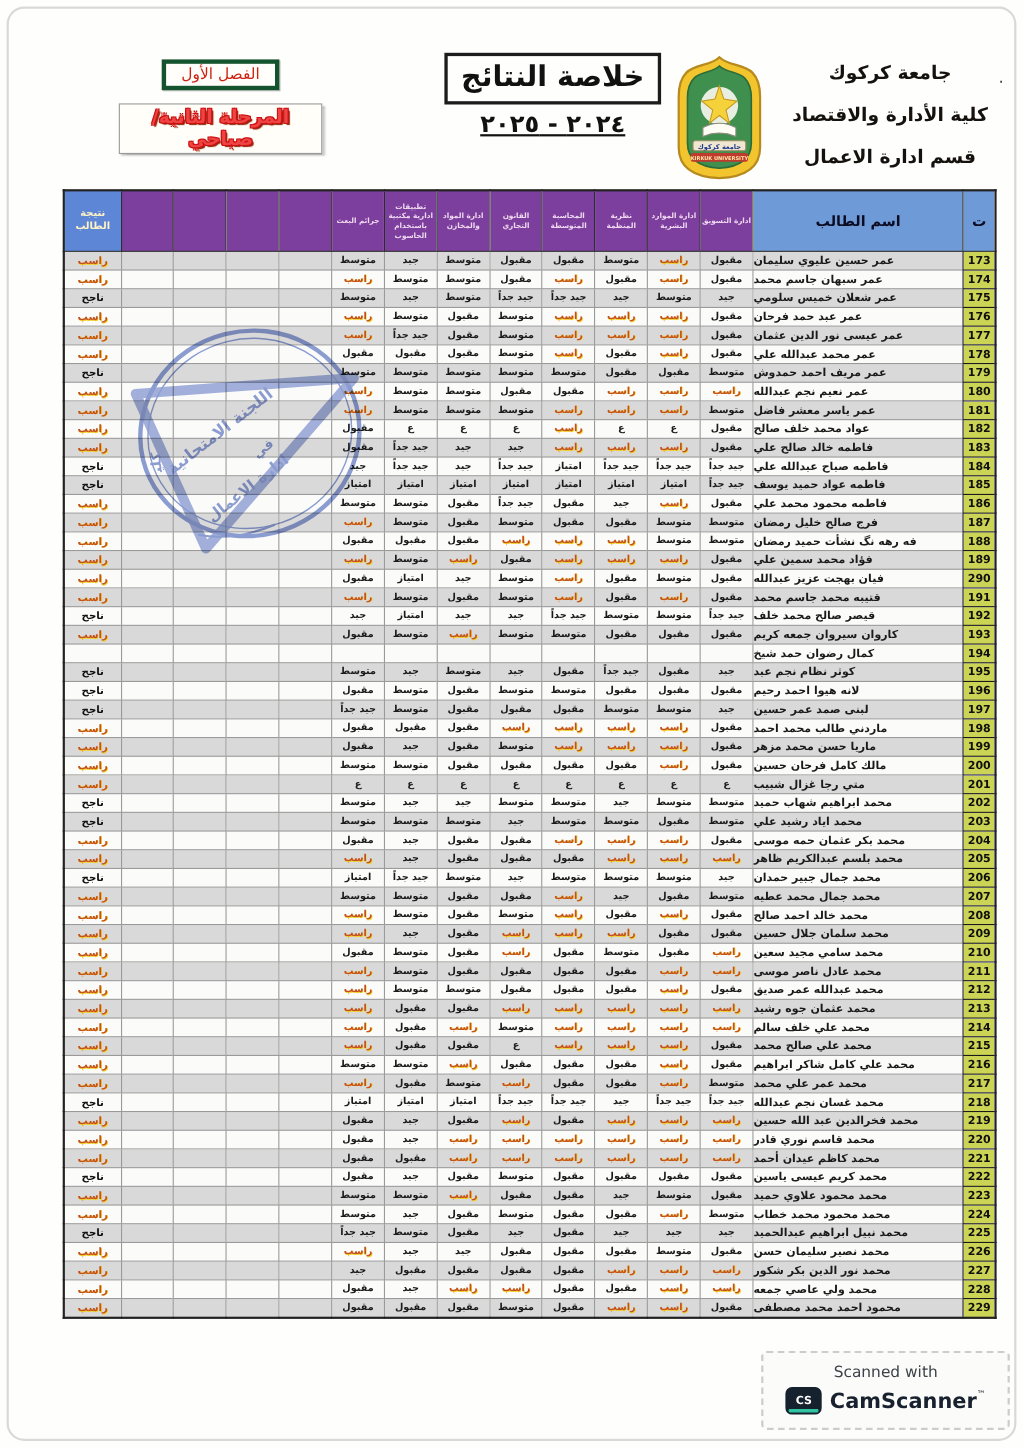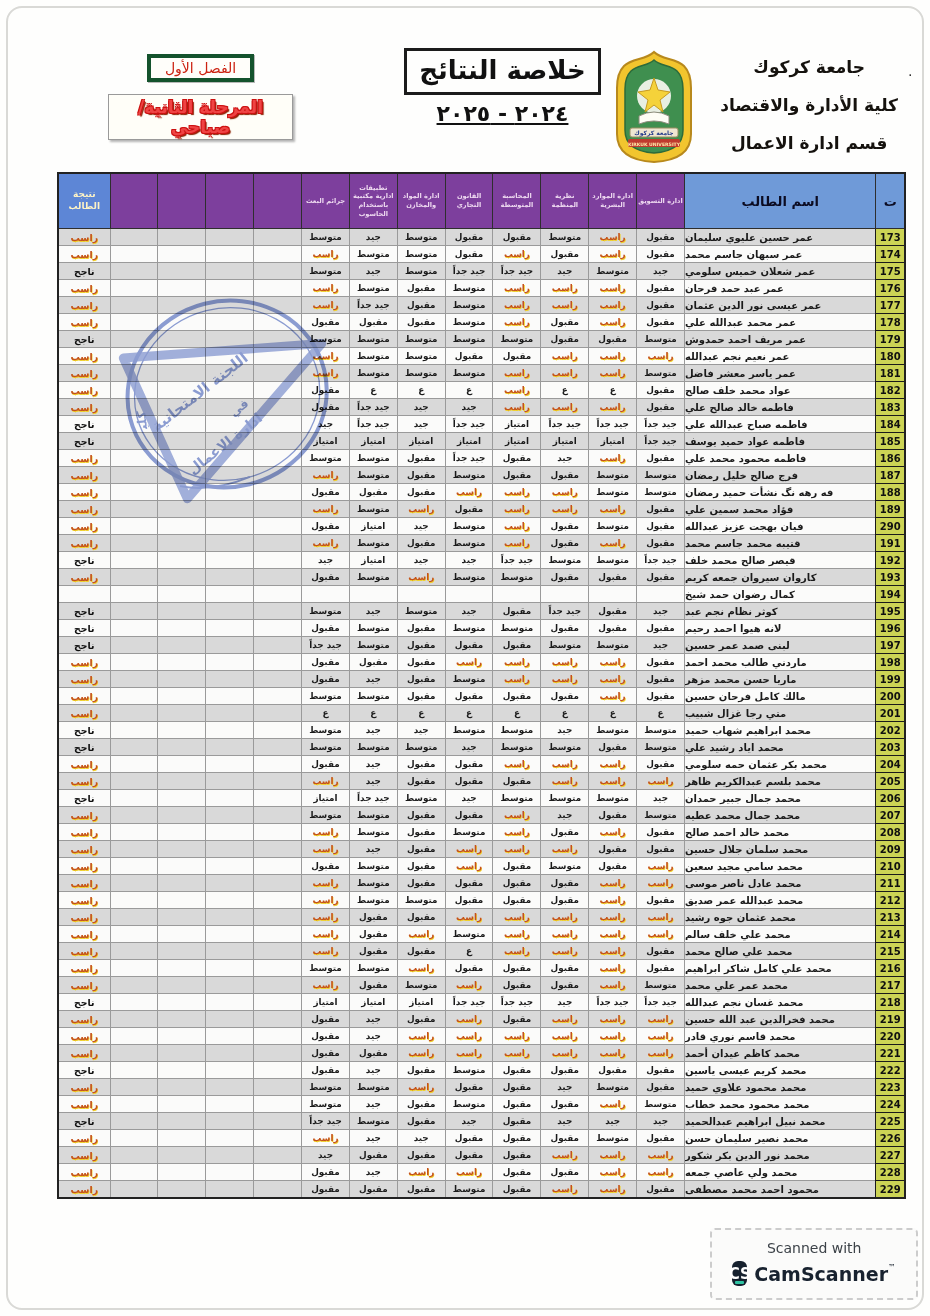--- a/index.html
+++ b/index.html
@@ -37,21 +37,21 @@
   .fail{color:#c4511c !important;text-shadow:0.6px 0.6px 0 #f0d02a;}
   .pass{color:#0f0f0f;}
 
   
   .stamp{position:absolute;top:290px;left:100px;width:255px;height:215px;opacity:.55;mix-blend-mode:multiply;transform:rotate(-14deg);pointer-events:none;}
 
   
   .cam{position:absolute;bottom:16px;right:12px;direction:ltr;background:#fbfbfa;border:2px dashed #cccccc;border-radius:5px;padding:10px 20px 12px;text-align:center;}
   .cam-line1{font-size:14px;color:#3c4248;}
   .cam-brand{margin-top:5px;display:flex;align-items:center;justify-content:center;gap:7px;}
-  .cam-icon{width:15px;height:25px;background:#16212e;border-radius:6px;color:#fff;font-size:15px;font-weight:bold;display:flex;align-items:center;justify-content:center;position:relative;}
+  .cam-icon{width:33px;height:25px;background:#16212e;border-radius:6px;color:#fff;font-size:10px;font-weight:bold;display:flex;align-items:center;justify-content:center;position:relative;}
   .cam-icon::after{content:"";position:absolute;bottom:2px;left:3px;right:3px;height:3.5px;background:#2fc3a2;border-radius:1px;}
   .cam-name{font-size:19px;font-weight:bold;color:#18222f;}
   .cam-tm{font-size:8px;color:#18222f;vertical-align:top;}
 </style>
 </head>
 <body>
 
 <div class="page">
   <div class="scan-edge"></div>
 
@@ -647,21 +647,21 @@
             <td class="grade">متوسط</td>
             <td class="grade">متوسط</td>
             <td class="grade"></td>
             <td class="grade"></td>
             <td class="grade"></td>
             <td class="grade"></td>
             <td class="result pass">ناجح</td>
           </tr>
           <tr>
             <td class="num">204</td>
-            <td class="name">محمد بكر عثمان حمه سلومي</td>
+            <td class="name">محمد بكر عثمان حمه موسى</td>
             <td class="grade">مقبول</td>
             <td class="grade fail">راسب</td>
             <td class="grade fail">راسب</td>
             <td class="grade fail">راسب</td>
             <td class="grade">مقبول</td>
             <td class="grade">مقبول</td>
             <td class="grade">جيد</td>
             <td class="grade">مقبول</td>
             <td class="grade"></td>
             <td class="grade"></td>

